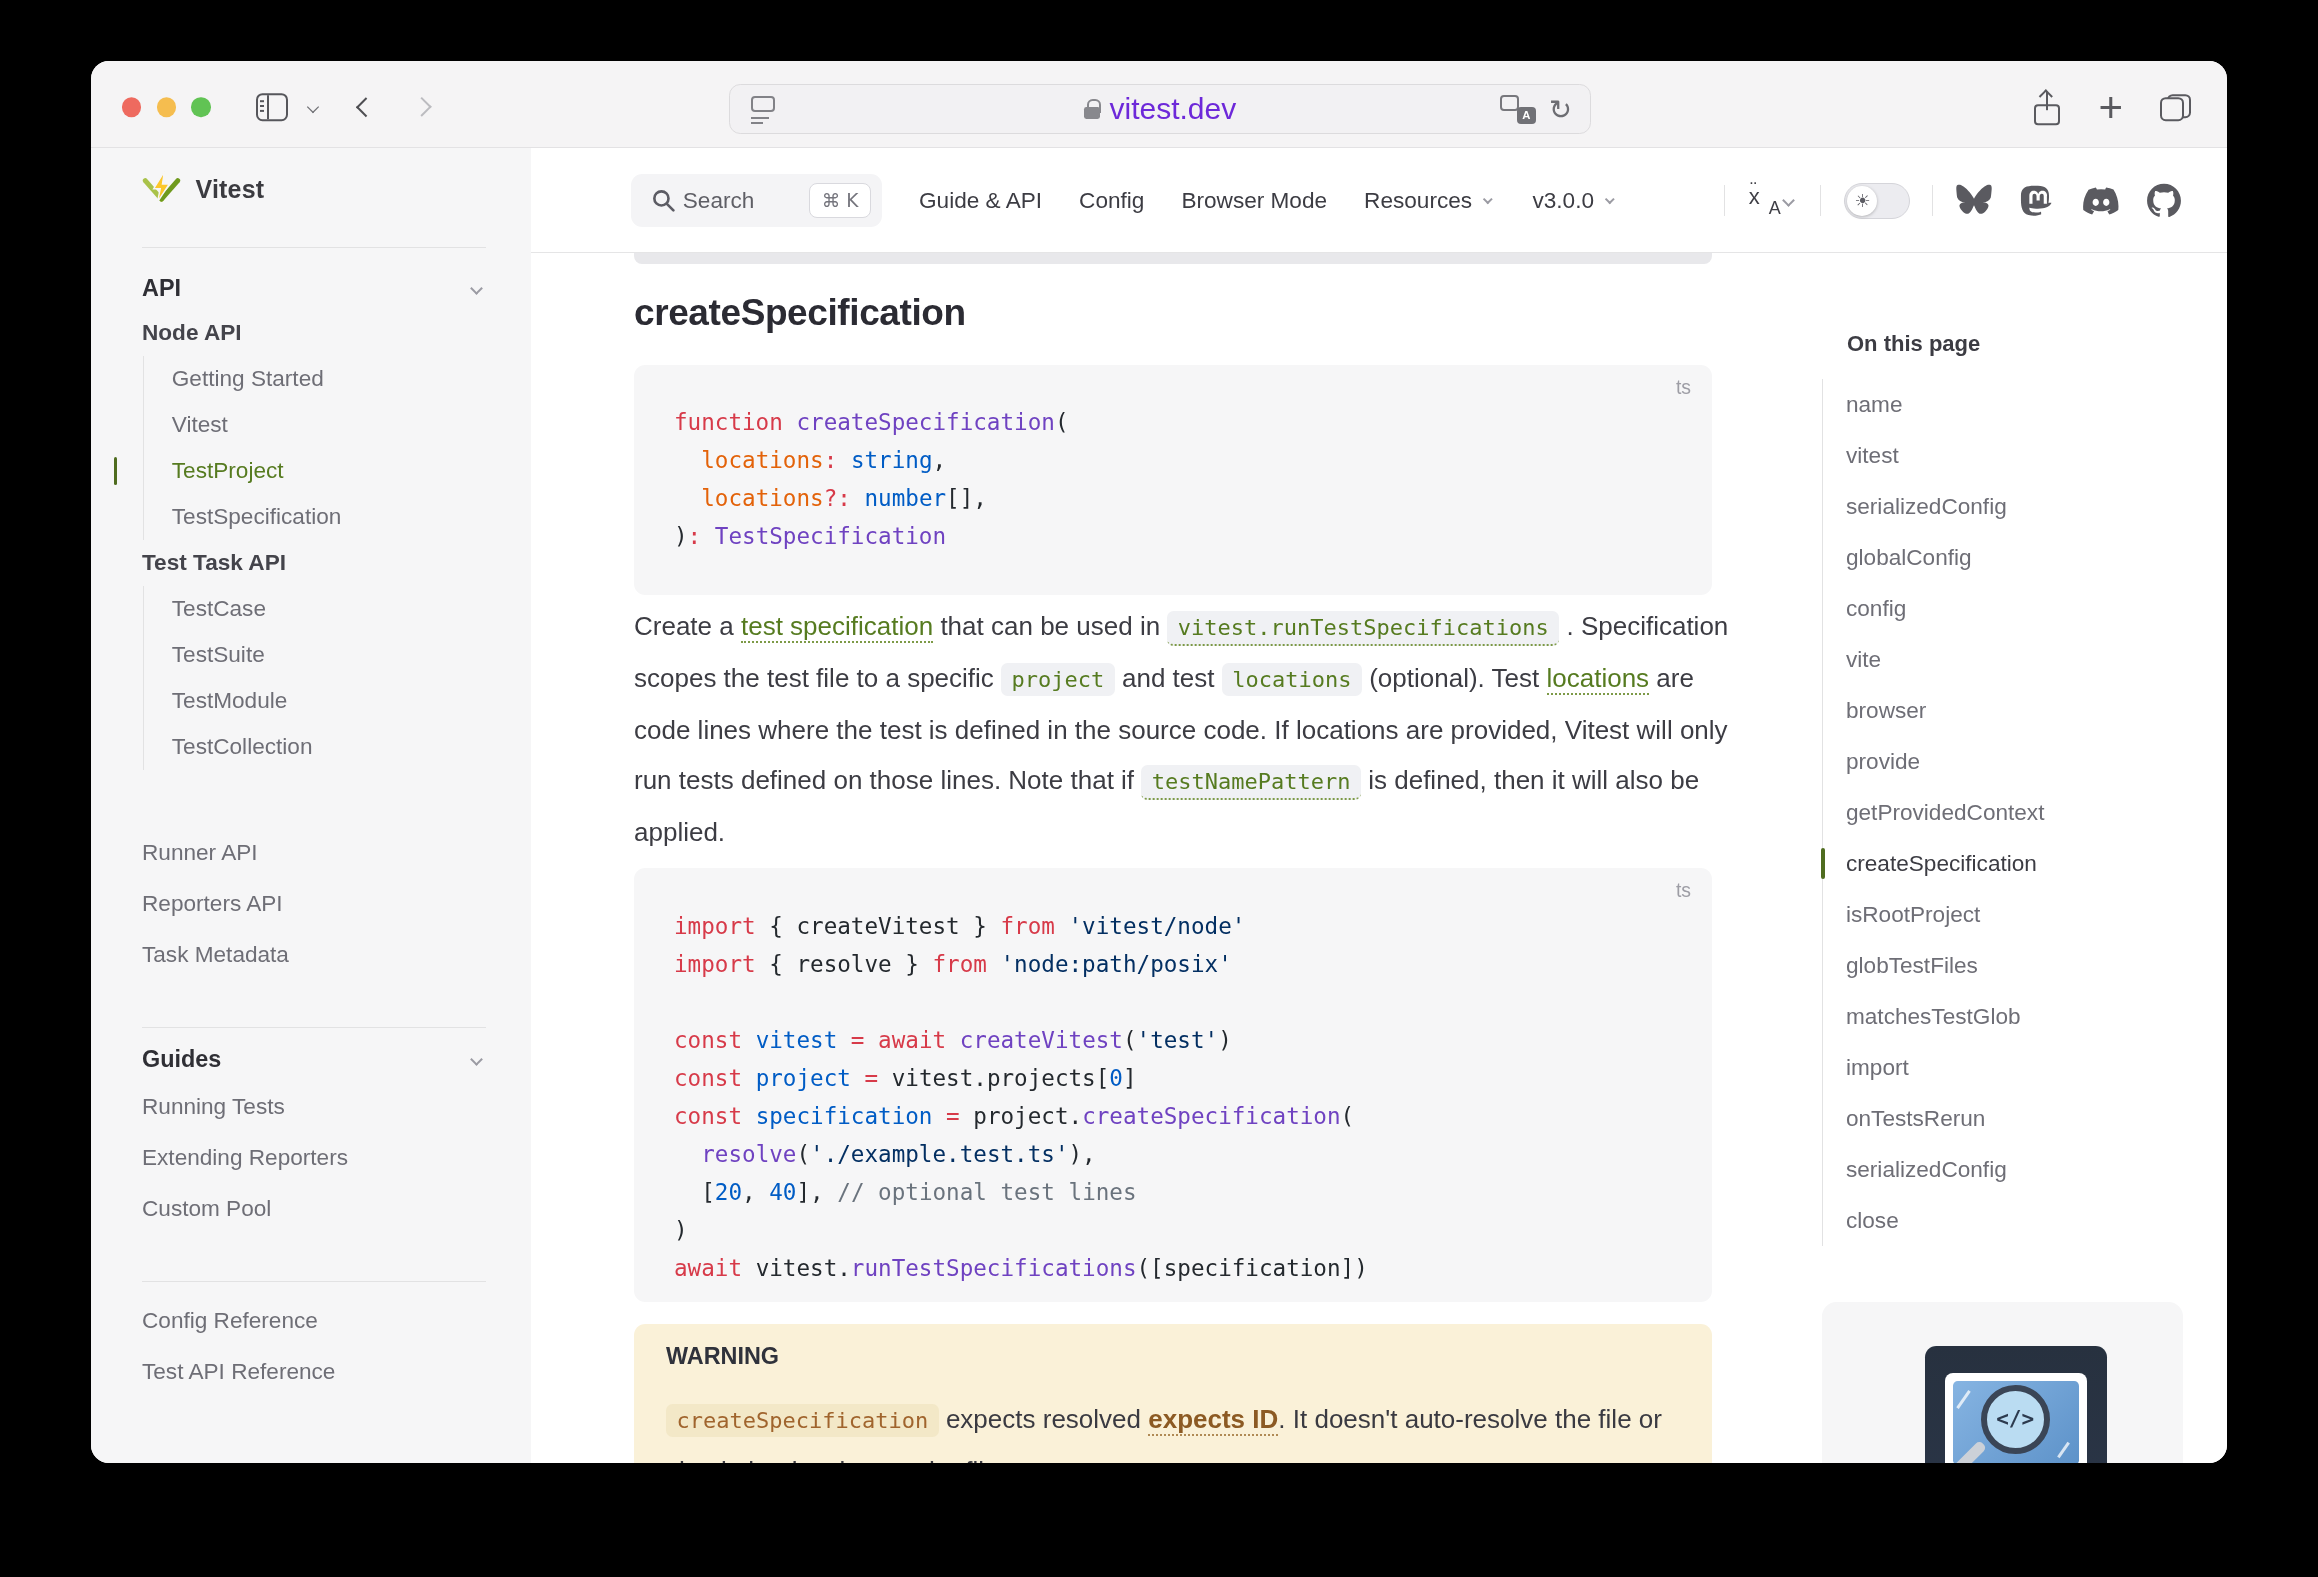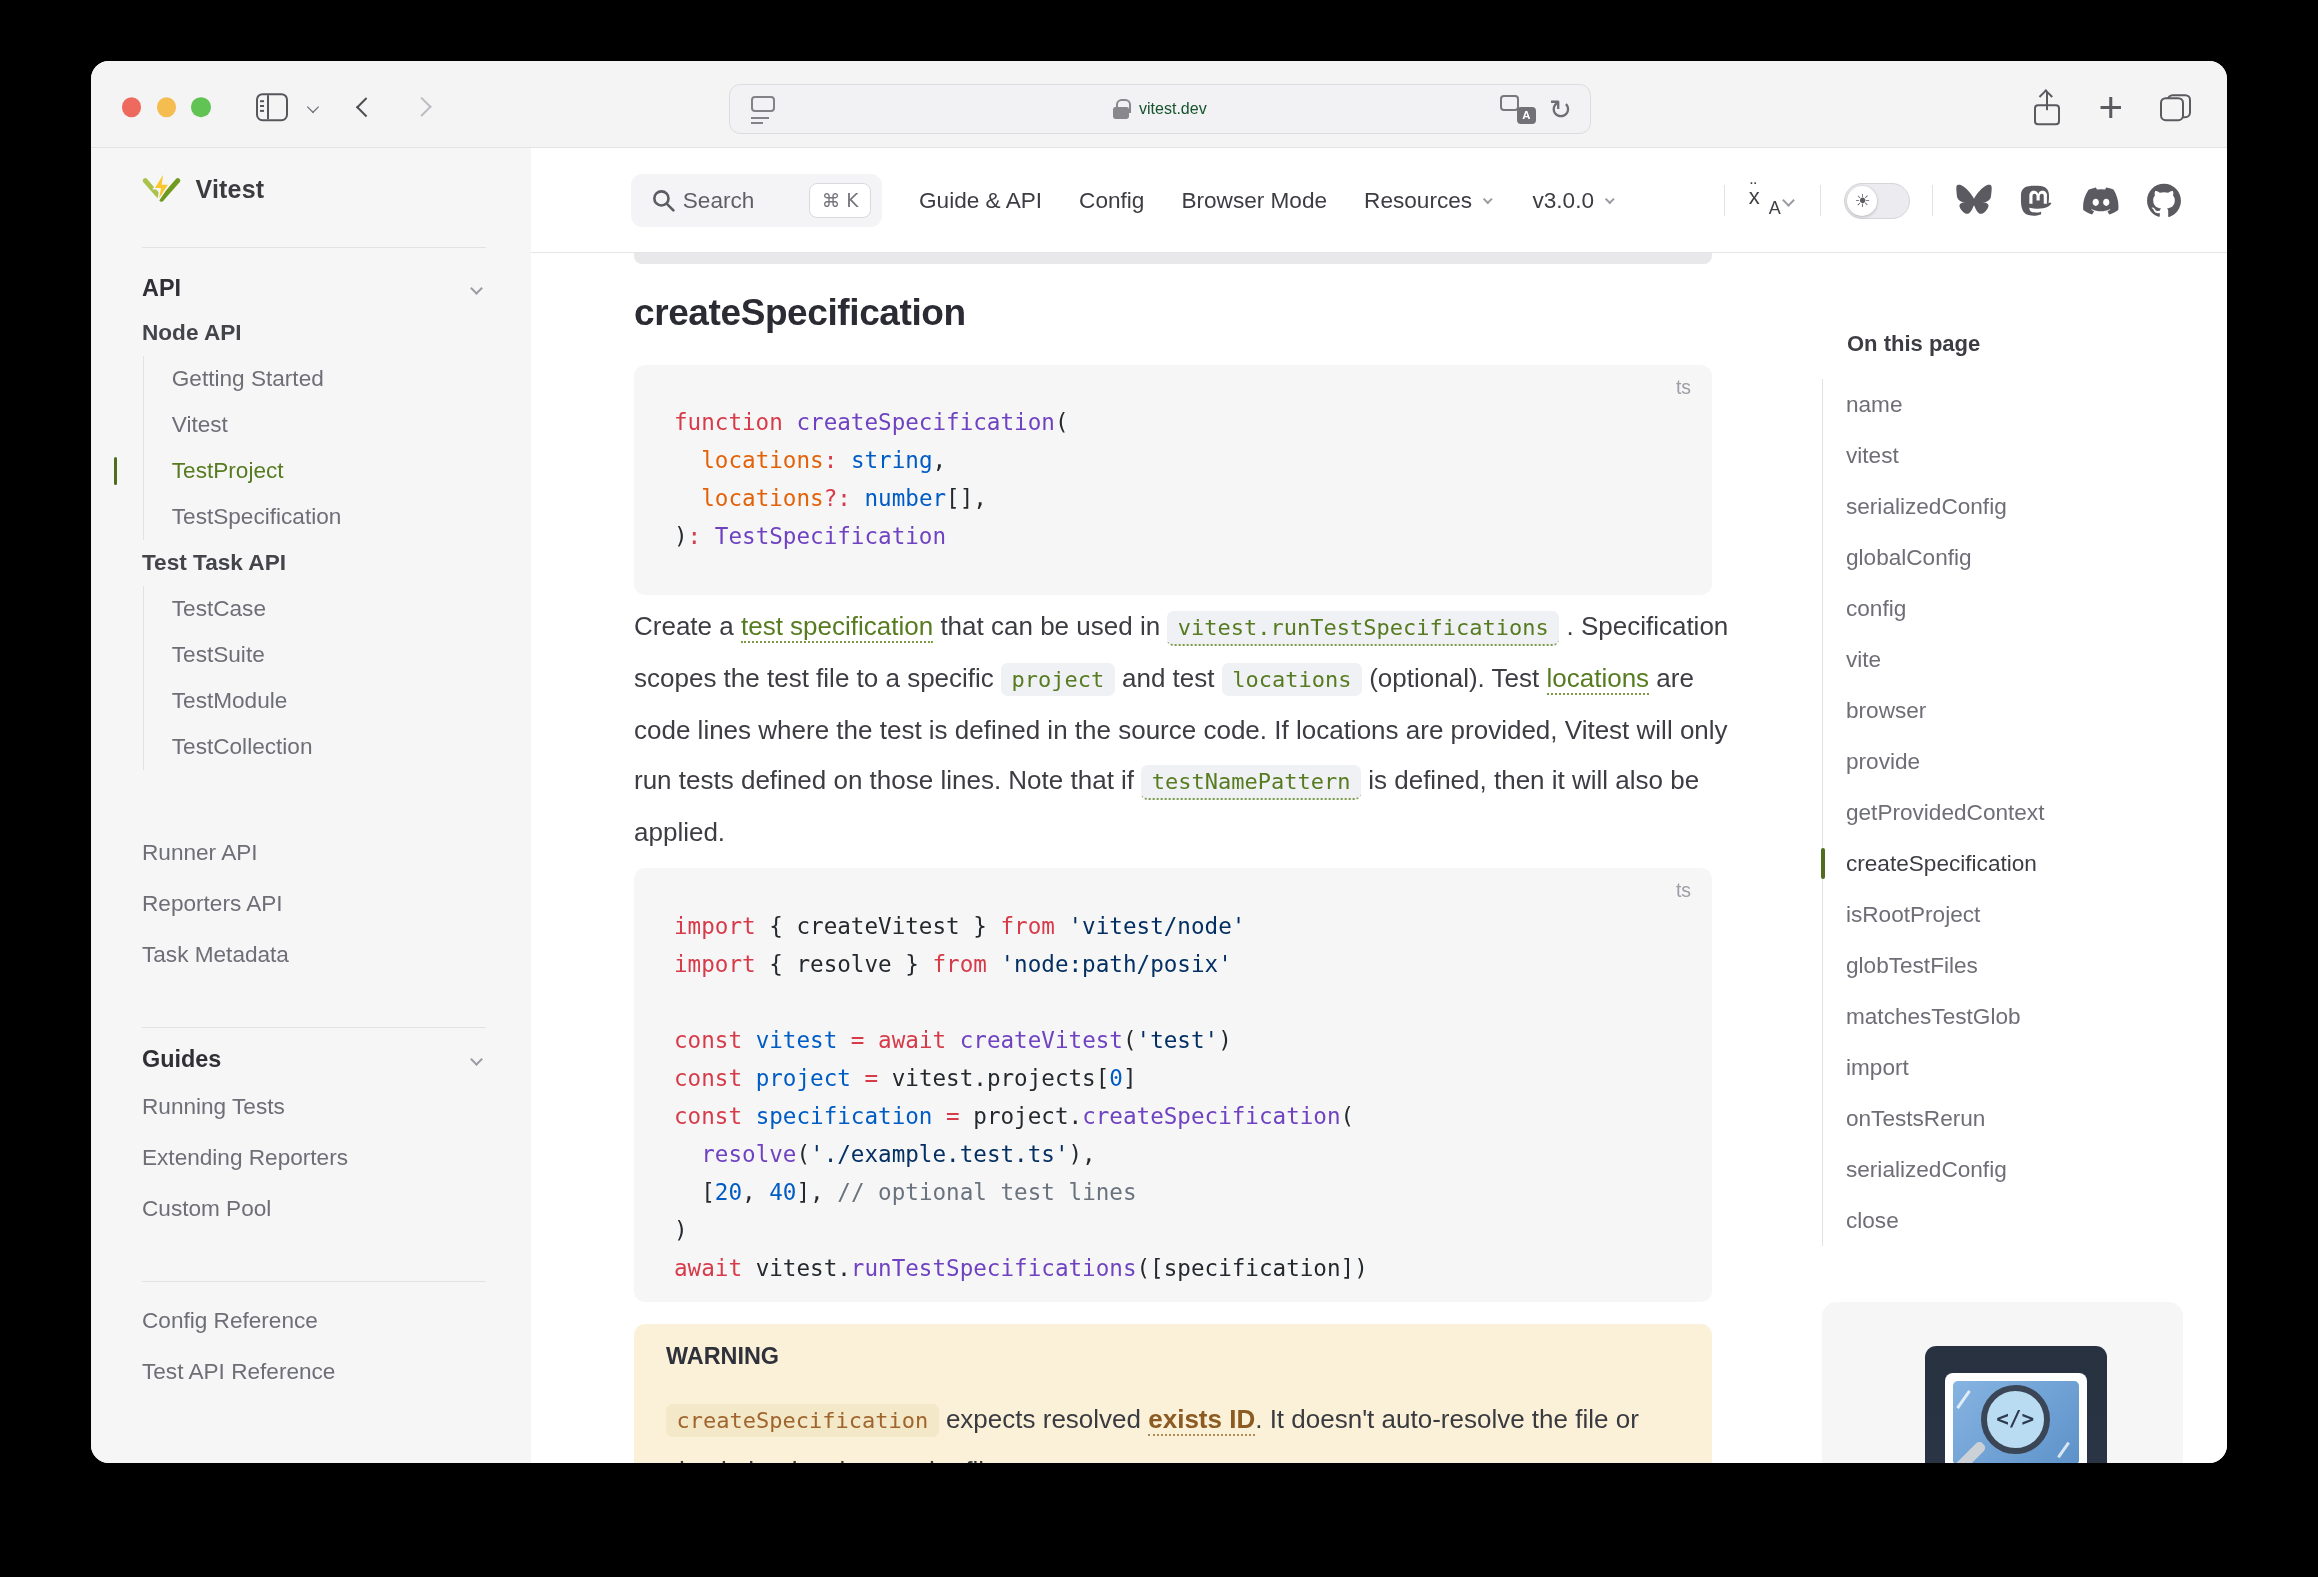--- a/index.html
+++ b/index.html
@@ -33,21 +33,21 @@
   .urlbar{position:absolute;left:638px;top:23.4px;width:862px;height:50px;border-radius:11.3px;
           background:#f2f1f3;border:1.2px solid #dcdbdd;display:flex;align-items:center}
   .reader-ic{position:relative;width:26px;height:29px;margin-left:21px}
   .reader-ic .win{position:absolute;left:0;top:1.6px;width:24px;height:16px;border:2.4px solid #828287;border-radius:4px}
   .reader-ic .l1,.reader-ic .l2{position:absolute;left:0;height:2.4px;background:#828287}
   .reader-ic .l1{top:22px;width:18px}.reader-ic .l2{top:27px;width:12px}
   .url-center{position:absolute;left:0;right:0;display:flex;align-items:center;justify-content:center;gap:9.7px}
   .lock{position:relative;width:16px;height:21px}
   .lock::before{content:"";position:absolute;left:2.8px;top:0;width:10.5px;height:10.5px;border:2.4px solid #88888d;border-radius:5.7px 5.7px 0 0}
   .lock::after{content:"";position:absolute;left:0;top:8px;width:16px;height:12px;background:#88888d;border-radius:2.4px}
-  .url-text{font-size:16px;color:#14532d}
+  .url-text{font-size:30px;color:#6d28d9}
   .url-right{position:absolute;right:18px;display:flex;align-items:center;gap:13px}
   .translate-badge{position:relative;width:36px;height:29px}
   .translate-badge .b1{position:absolute;left:0;top:0;width:19.4px;height:16px;border:2px solid #77777c;border-radius:4px}
   .translate-badge .b2{position:absolute;right:0;bottom:0;width:19.4px;height:17px;background:#717176;border-radius:4px;
       color:#fff;font-size:11.3px;font-weight:700;display:flex;align-items:center;justify-content:center}
   .reload{font-family:"DejaVu Sans",sans-serif;font-size:27.4px;color:#6d6d72;line-height:1}
   .tb-right{position:absolute;right:36px;top:0;height:87px;display:flex;align-items:center;gap:37px;transform:translateY(3.2px)}
   .share-ic{position:relative;width:27.4px;height:34px}
   .share-ic .box{position:absolute;left:0;bottom:0;width:26px;height:21px;border:2.4px solid #5a5a5f;border-radius:4px}
   .share-ic .stem{position:absolute;left:11.7px;top:0;width:2.4px;height:19.4px;background:#5a5a5f}
@@ -331,21 +331,21 @@
                 <div class="code-line"><span class="tk-k">const</span><span class="tk-p"> </span><span class="tk-t">specification</span><span class="tk-p"> </span><span class="tk-k">=</span><span class="tk-p"> </span><span class="tk-p">project.</span><span class="tk-f">createSpecification</span><span class="tk-p">(</span></div>
                 <div class="code-line"><span class="tk-p">  </span><span class="tk-f">resolve</span><span class="tk-p">(</span><span class="tk-s">'./example.test.ts'</span><span class="tk-p">),</span></div>
                 <div class="code-line"><span class="tk-p">  [</span><span class="tk-n">20</span><span class="tk-p">, </span><span class="tk-n">40</span><span class="tk-p">], </span><span class="tk-c">// optional test lines</span></div>
                 <div class="code-line"><span class="tk-p">)</span></div>
                 <div class="code-line"><span class="tk-k">await</span><span class="tk-p"> </span><span class="tk-p">vitest.</span><span class="tk-f">runTestSpecifications</span><span class="tk-p">([</span><span class="tk-p">specification</span><span class="tk-p">])</span></div>
               </div>
           </div>
 
           <div class="warning">
             <div class="warn-title">WARNING</div>
-            <p class="warn-body" id="warn-body"><span class="wcode">createSpecification</span><span> expects resolved </span><span class="wlink">exists ID</span><span>. It doesn't auto-resolve the file or check that it exists on the file system.</span></p>
+            <p class="warn-body" id="warn-body"><span class="wcode">createSpecification</span><span> expects resolved </span><span class="wlink">expects ID</span><span>. It doesn't auto-resolve the file or check that it exists on the file system.</span></p>
           </div>
 
           <aside class="outline">
             <div class="outline-title">On this page</div>
             <div class="outline-list" id="outline-list">
                 <div class="outline-item">name</div>
                 <div class="outline-item">vitest</div>
                 <div class="outline-item">serializedConfig</div>
                 <div class="outline-item">globalConfig</div>
                 <div class="outline-item">config</div>

